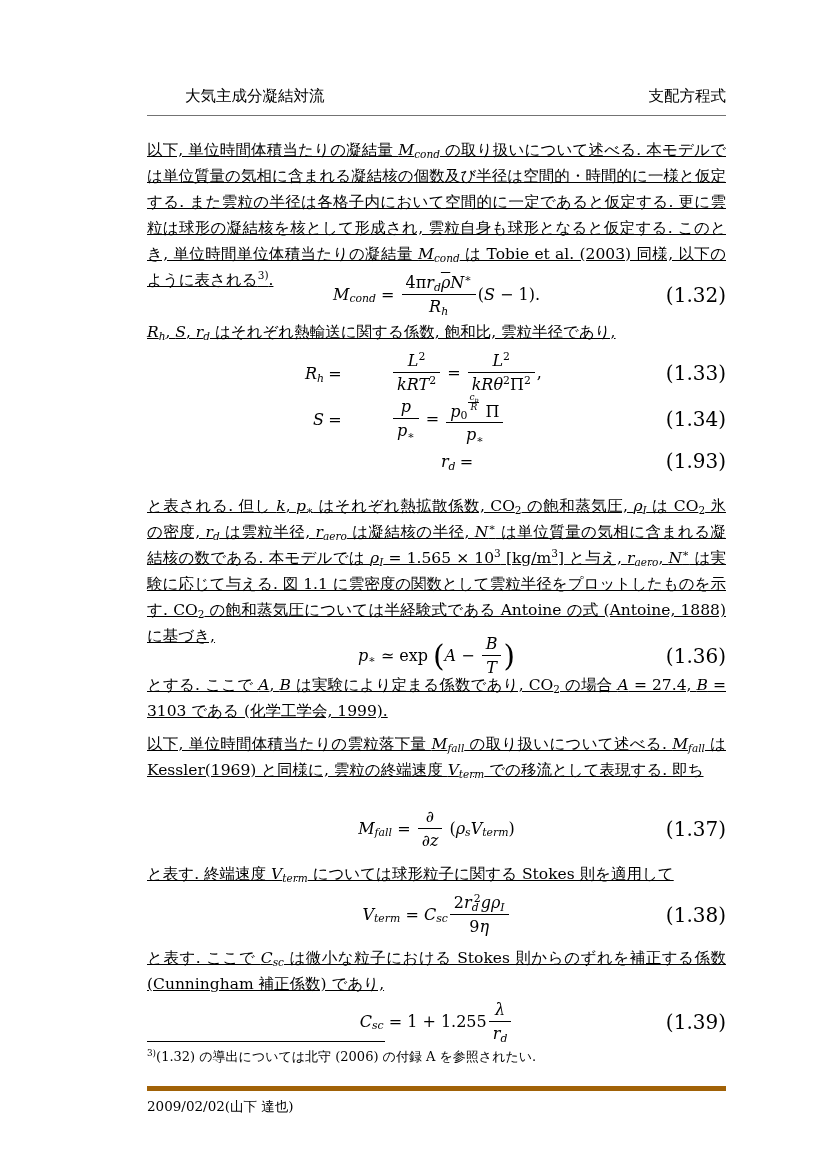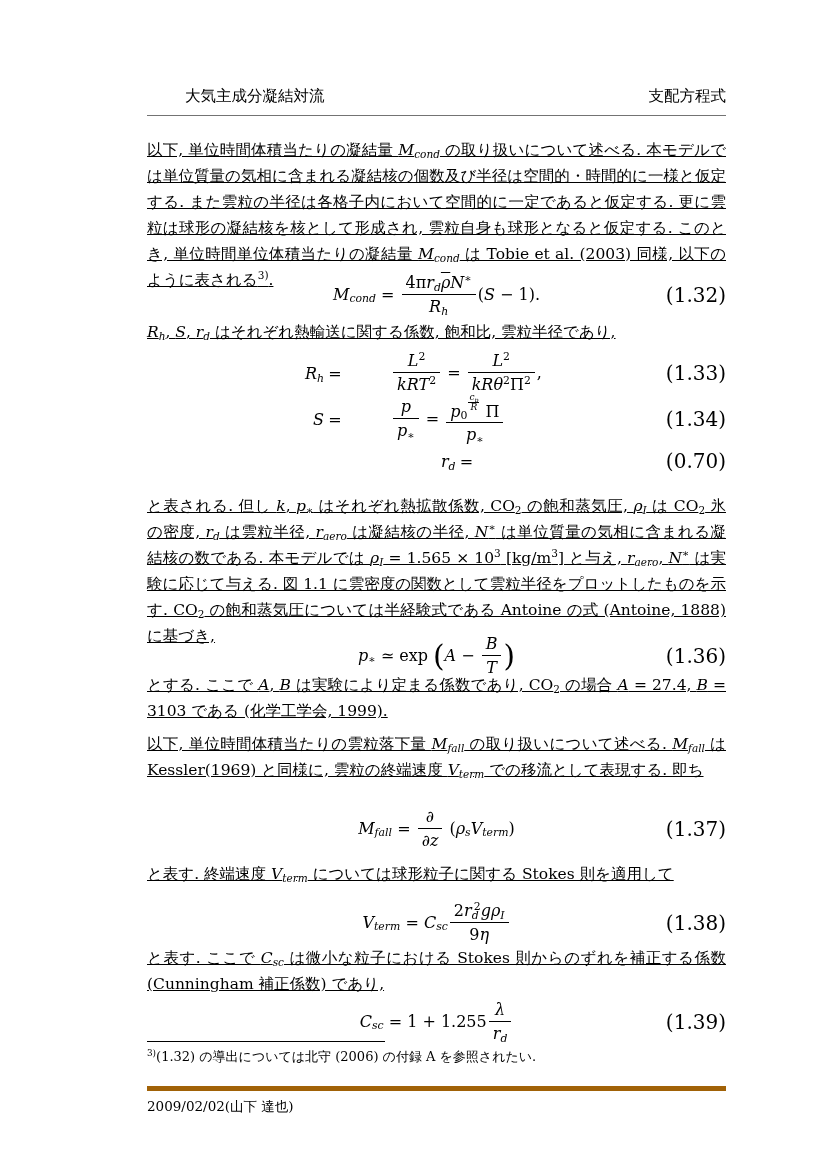--- a/index.html
+++ b/index.html
@@ -70,42 +70,42 @@
 <div class="abs alrow" style="top:392px;height:54px;">
   <span class="al-lhs"><i>S</i></span>
   <span class="al-rel">=</span>
   <span class="al-rhs"><span class="frac"><span class="fr-t"><i>p</i></span><span class="fr-b"><i>p</i><sub>∗</sub></span></span> = <span class="frac"><span class="fr-t"><i>p</i><sub>0</sub><sup class="sfrac"><span class="sf-t"><i>c</i><sub><i>p</i></sub></span><span class="sf-b"><i>R</i></span></sup> Π</span><span class="fr-b"><i>p</i><sub>∗</sub></span></span></span>
   <span class="eqnum">(1.34)</span>
 </div>
 
 <div class="abs alrow" style="top:430px;height:62px;">
   <span class="al-lhs"><i>r</i><sub><i>d</i></sub></span>
   <span class="al-rel">=</span>
-  <span class="eqnum">(0.70)</span>
+  <span class="eqnum">(1.93)</span>
 </div>
 
 <div class="abs para jp" style="top:493px;">と表される. 但し <i>k</i>, <i>p</i><sub>∗</sub> はそれぞれ熱拡散係数, CO<sub>2</sub> の飽和蒸気圧, <i>ρ</i><sub><i>I</i></sub> は CO<sub>2</sub> 氷の密度, <i>r</i><sub><i>d</i></sub> は雲粒半径, <i>r</i><sub><i>aero</i></sub> は凝結核の半径, <i>N</i><sup>∗</sup> は単位質量の気相に含まれる凝結核の数である. 本モデルでは <i>ρ</i><sub><i>I</i></sub> = 1.565 × 10<sup>3</sup> [kg/m<sup>3</sup>] と与え, <i>r</i><sub><i>aero</i></sub>, <i>N</i><sup>∗</sup> は実験に応じて与える. 図 1.1 に雲密度の関数として雲粒半径をプロットしたものを示す. CO<sub>2</sub> の飽和蒸気圧については半経験式である Antoine の式 (Antoine, 1888) に基づき,</div>
 
 <div class="abs eqrow" style="top:627px;height:58px;">
   <span><i>p</i><sub>∗</sub> ≃ exp <span class="bigp">(</span><i>A</i> − <span class="frac"><span class="fr-t"><i>B</i></span><span class="fr-b"><i>T</i></span></span><span class="bigp">)</span></span>
   <span class="eqnum">(1.36)</span>
 </div>
 
 <div class="abs para jp" style="top:672px;">とする. ここで <i>A</i>, <i>B</i> は実験により定まる係数であり, CO<sub>2</sub> の場合 <i>A</i> = 27.4, <i>B</i> = 3103 である (化学工学会, 1999).</div>
 
 <div class="abs para jp" style="top:731px;">以下, 単位時間体積当たりの雲粒落下量 <i>M</i><sub><i>fall</i></sub> の取り扱いについて述べる. <i>M</i><sub><i>fall</i></sub> は Kessler(1969) と同様に, 雲粒の終端速度 <i>V</i><sub><i>term</i></sub> での移流として表現する. 即ち</div>
 
 <div class="abs eqrow" style="top:804px;height:50px;">
   <span><i>M</i><sub><i>fall</i></sub> = <span class="frac"><span class="fr-t">∂</span><span class="fr-b">∂<i>z</i></span></span> (<i>ρ</i><sub><i>s</i></sub><i>V</i><sub><i>term</i></sub>)</span>
   <span class="eqnum">(1.37)</span>
 </div>
 
 <div class="abs para jp" style="top:861px;">と表す. 終端速度 <i>V</i><sub><i>term</i></sub> については球形粒子に関する Stokes 則を適用して</div>
 
-<div class="abs eqrow" style="top:888px;height:54px;margin-top:8px;">
+<div class="abs eqrow" style="top:888px;height:54px;">
   <span><i>V</i><sub><i>term</i></sub> = <i>C</i><sub><i>sc</i></sub><span class="frac"><span class="fr-t">2<i>r</i><sub><i>d</i></sub><sup class="tight">2</sup><i>g</i><i>ρ</i><sub><i>I</i></sub></span><span class="fr-b">9<i>η</i></span></span></span>
   <span class="eqnum">(1.38)</span>
 </div>
 
 <div class="abs para jp" style="top:945px;">と表す. ここで <i>C</i><sub><i>sc</i></sub> は微小な粒子における Stokes 則からのずれを補正する係数 (Cunningham 補正係数) であり,</div>
 
 <div class="abs eqrow" style="top:997px;height:50px;">
   <span><i>C</i><sub><i>sc</i></sub> = 1 + 1.255<span class="frac"><span class="fr-t"><i>λ</i></span><span class="fr-b"><i>r</i><sub><i>d</i></sub></span></span></span>
   <span class="eqnum">(1.39)</span>
 </div>

